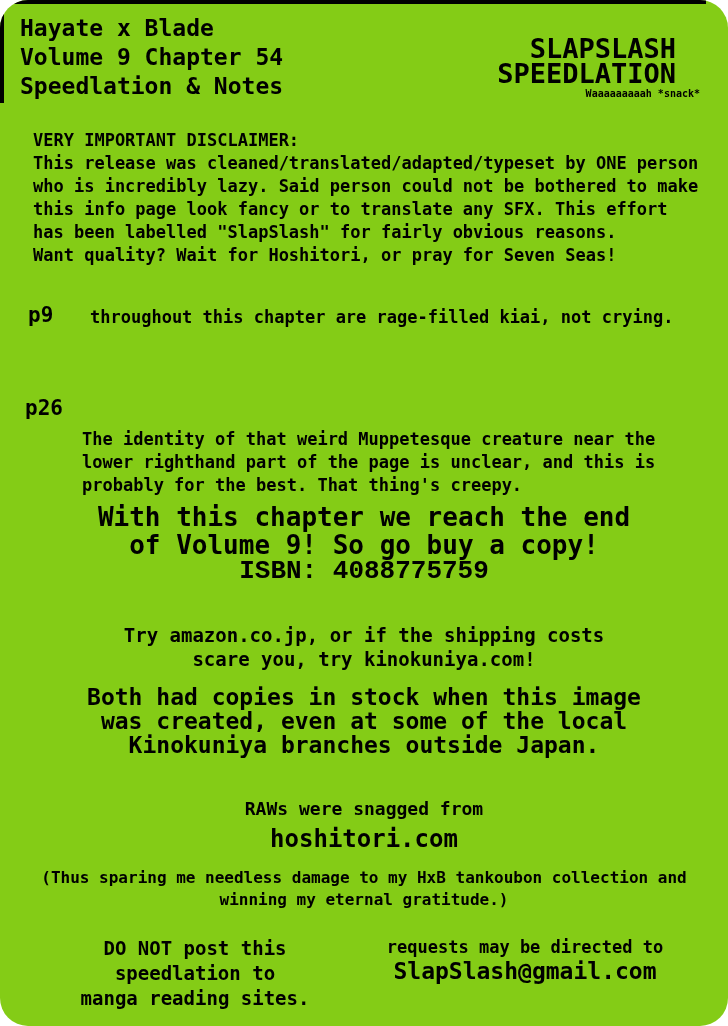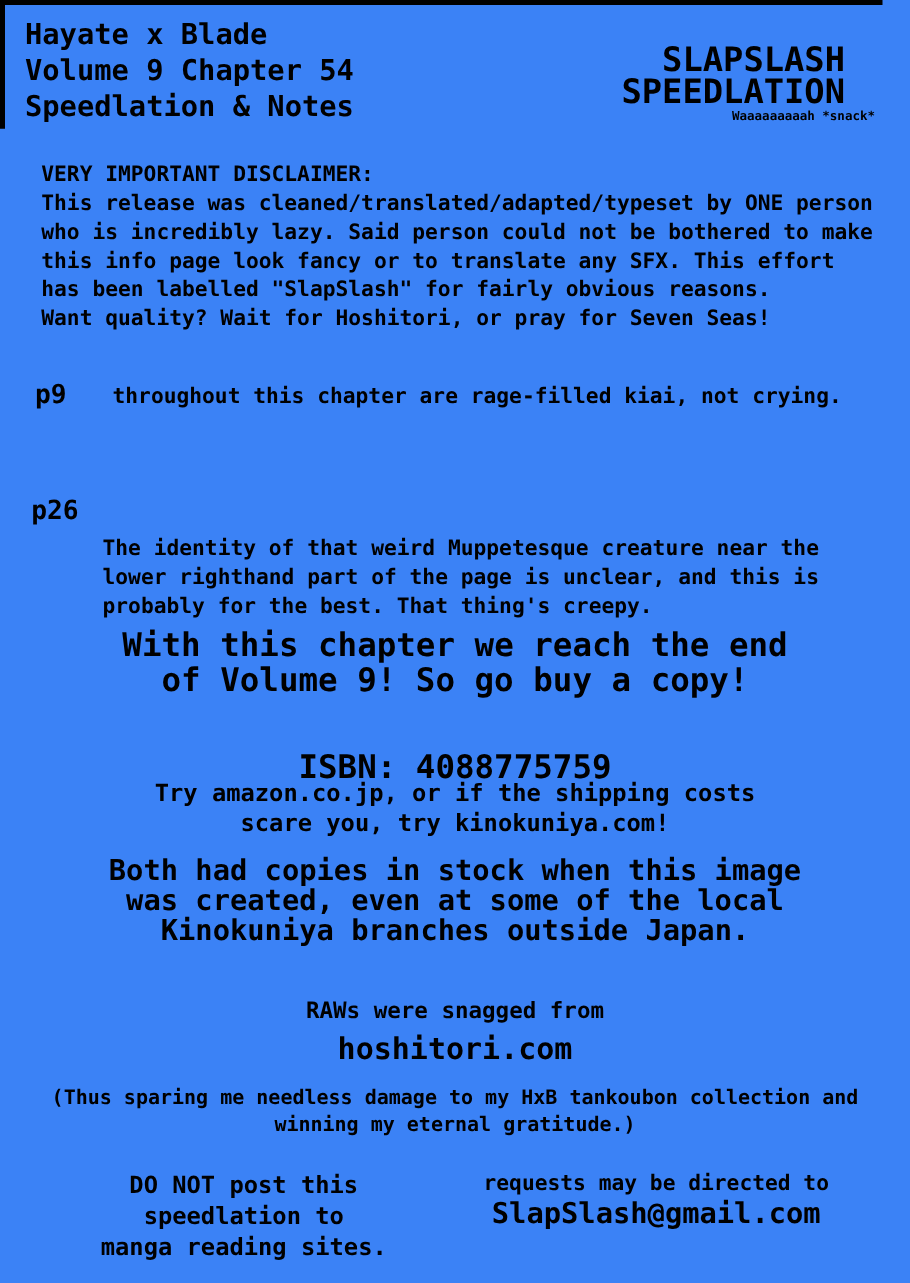--- a/index.html
+++ b/index.html
@@ -1,24 +1,25 @@
 <!DOCTYPE html>
 <html><head>
 <meta charset="utf-8">
 <style>
   html, body { margin: 0; padding: 0; background: #ffffff; }
   .page {
     position: relative;
     width: 728px;
     height: 1026px;
-    background: #3b82f6;
+    background: #84cc16;
     color: #000000;
     font-family: "DejaVu Sans Mono", "Liberation Mono", monospace;
     font-weight: bold;
     overflow: hidden;
+    border-radius: 28px;
   }
   .edge-top {
     position: absolute; left: 0; top: 0;
     width: 706px; height: 4px; background: #000000;
   }
   .edge-left {
     position: absolute; left: 0; top: 0;
     width: 4px; height: 103px; background: #000000;
   }
   .title-block {
@@ -38,21 +39,21 @@
     font-size: 17px; line-height: 23px; white-space: nowrap;
   }
   .note-label { position: absolute; font-size: 21px; }
   .note-label-p9 { left: 28px; top: 303px; }
   .note-label-p26 { left: 25px; top: 396px; }
   .note-text { position: absolute; font-size: 17px; line-height: 23px; white-space: nowrap; }
   .note-text-p9 { left: 90px; top: 306px; }
   .note-text-p26 { left: 82px; top: 396px; margin-top: 32px; }
   .centered { position: absolute; left: 0; width: 728px; text-align: center; white-space: nowrap; }
   .headline { top: 503px; font-size: 26px; line-height: 28px; }
-  .isbn { top: 599px; font-size: 26px; }
+  .isbn { top: 556px; font-size: 26px; font-family: Liberation Mono, monospace; }
   .shops { top: 623px; font-size: 19px; line-height: 24px; }
   .stock { top: 685px; font-size: 23px; line-height: 24px; }
   .raws-intro { top: 798px; font-size: 18px; }
   .raws-site { top: 825px; font-size: 24px; }
   .raws-paren { top: 867px; font-size: 16px; line-height: 22px; }
   .footer-warning {
     position: absolute; left: 55px; top: 936px; width: 280px;
     text-align: center; font-size: 19px; line-height: 25px; white-space: nowrap;
   }
   .footer-contact {

